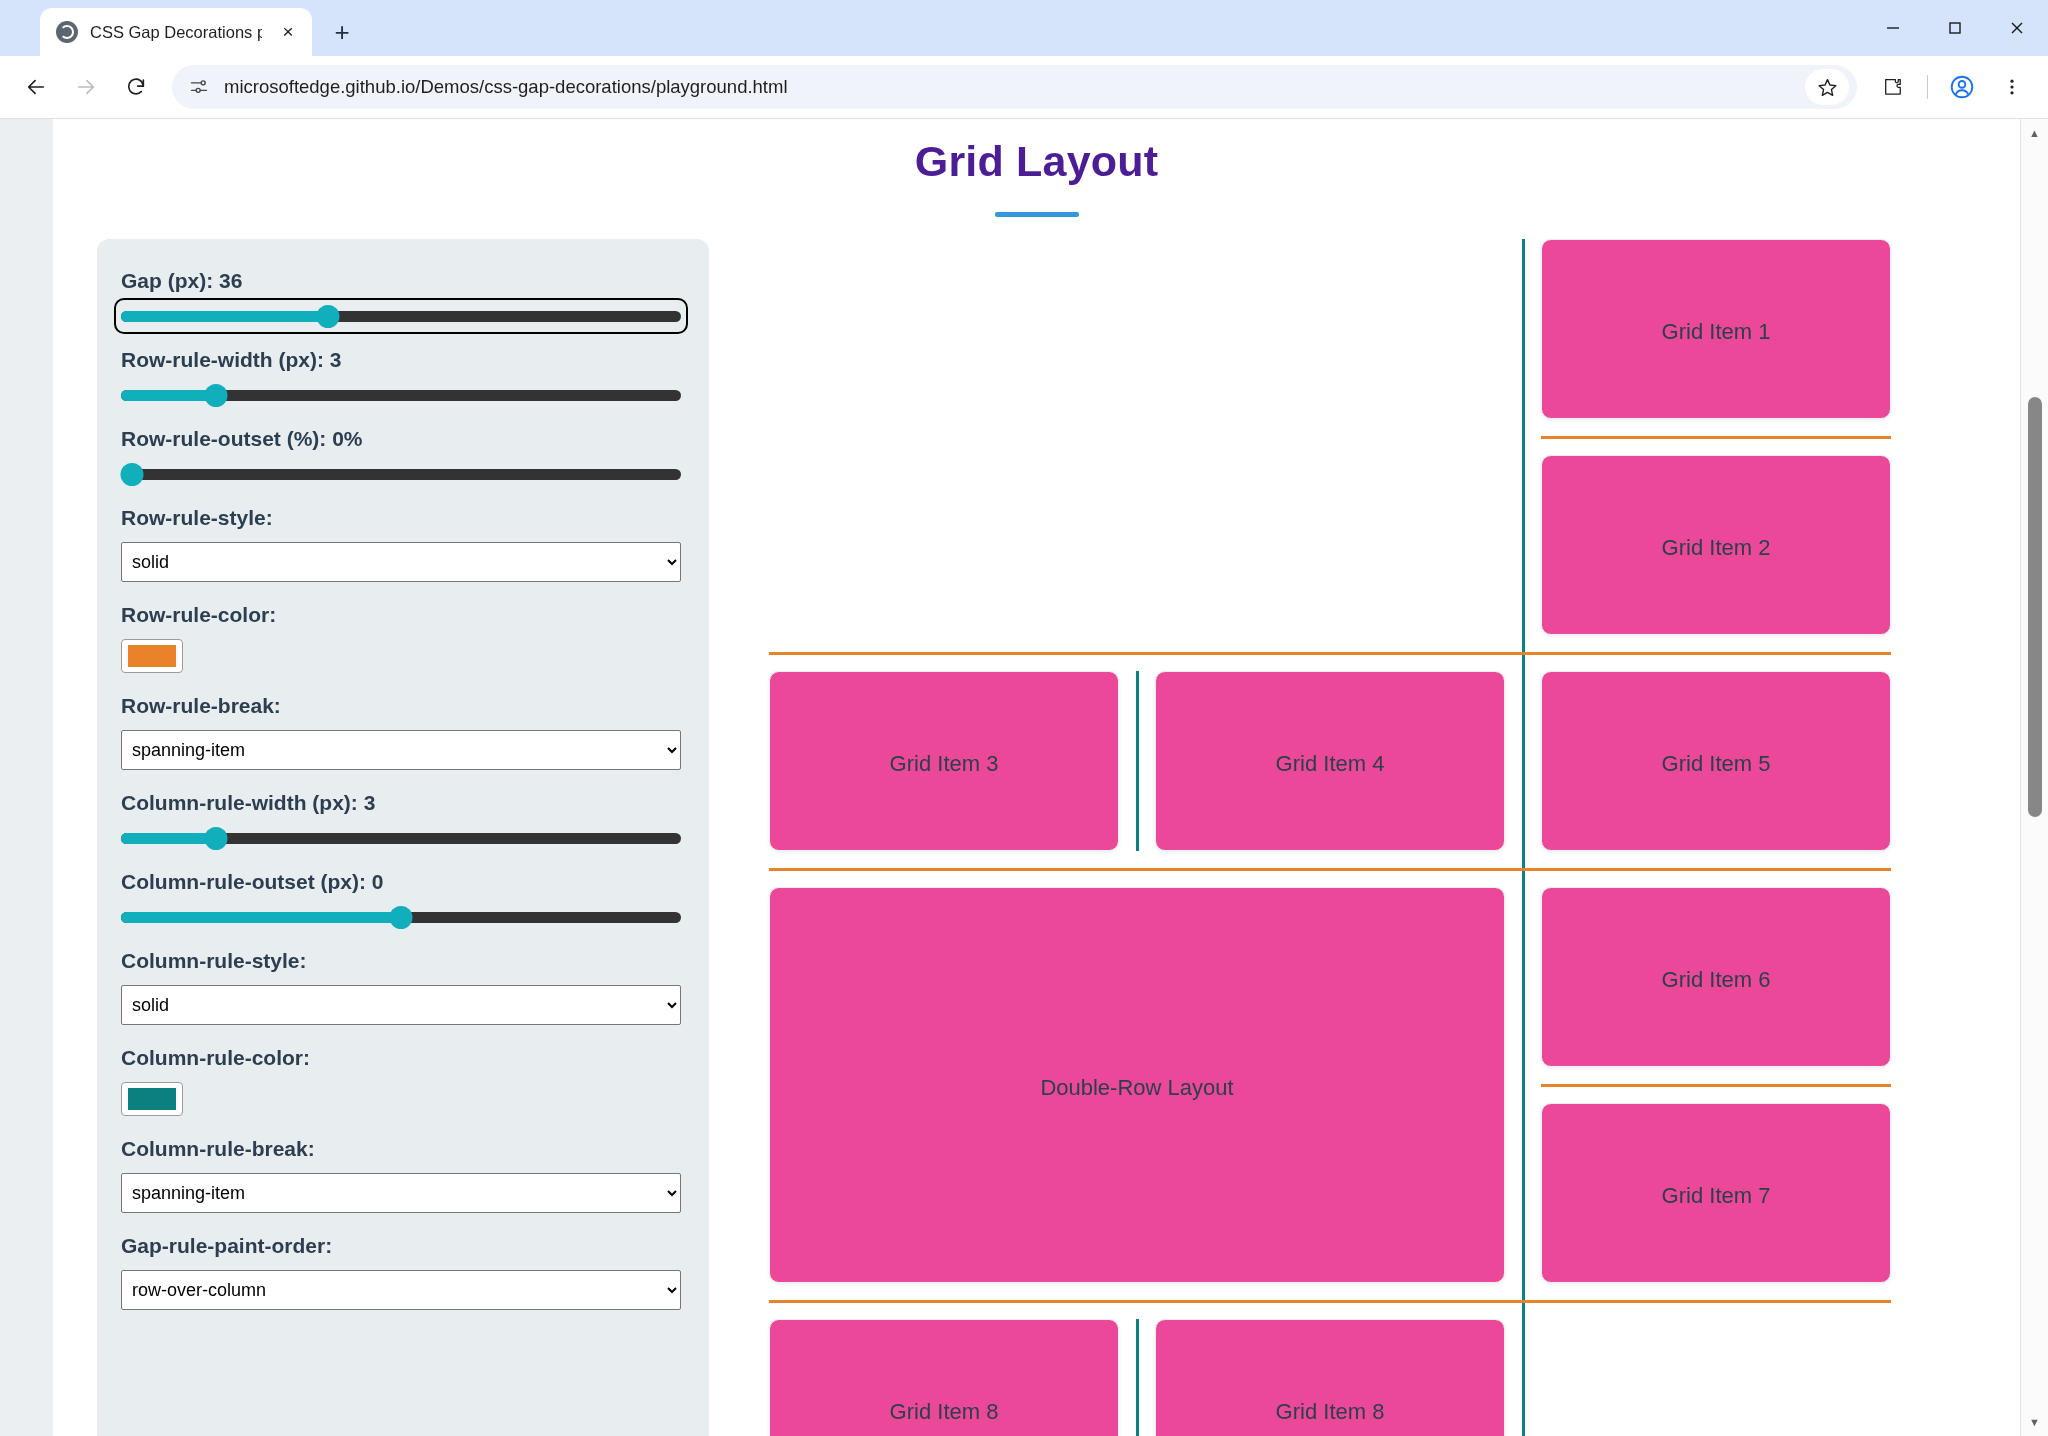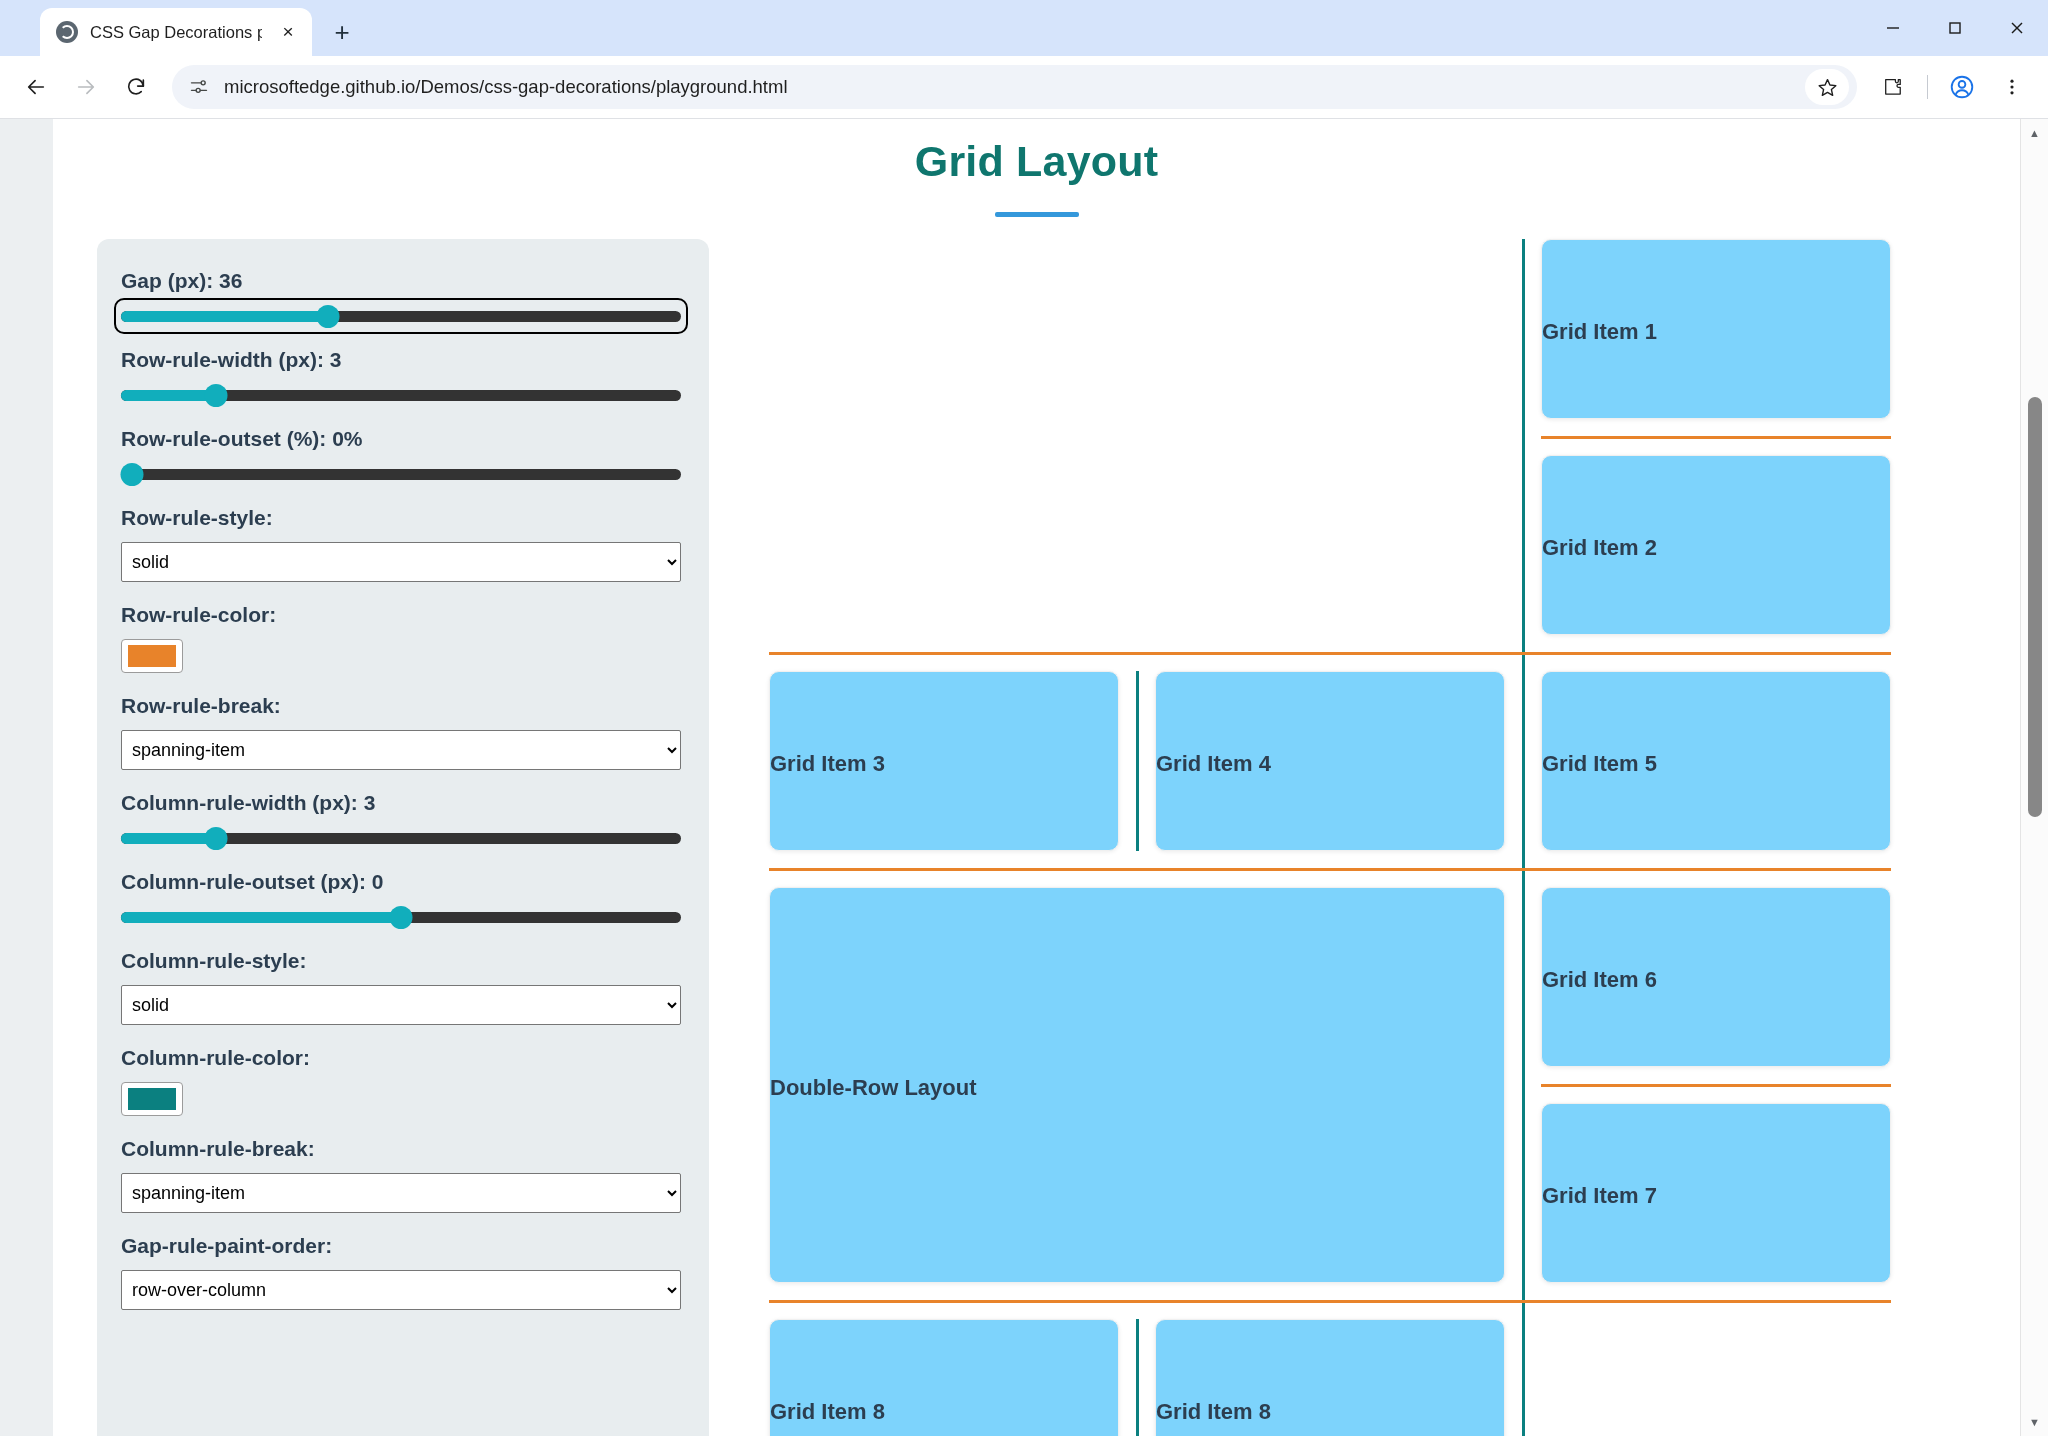--- a/index.html
+++ b/index.html
@@ -59,21 +59,21 @@
                 justify-content:center; }
 
   
   .viewport { flex: 1; background: #eceff1; display: flex; position: relative;
               overflow: hidden; border-top: 1px solid #dfe1e5; }
   .page { flex: 1; background: #ffffff; margin-left: 53px; margin-right: 28px;
           position: relative; overflow: hidden; }
 
   
   .page-title { text-align: center; padding-top: 18px; }
-  .page-title h1 { font-size: 43px; color: #0f766e; font-weight: 700;
+  .page-title h1 { font-size: 43px; color: #4c1d95; font-weight: 700;
                    letter-spacing: .2px; }
   .title-underline { width: 84px; height: 5px; background: #3498db;
                      margin: 26px auto 0; border-radius: 2px; }
 
   
   .content { display: flex; padding: 22px 38px 0 44px; gap: 60px; }
 
   
   .controls { width: 612px; flex: 0 0 auto; background: #e8edef;
               border-radius: 12px; padding: 30px 28px 30px 24px; }
@@ -102,24 +102,24 @@
 
   
   .grid-demo { flex: 1; position: relative; }
   .grid {
     display: grid;
     grid-template-columns: 350px 350px 350px;
     grid-template-rows: 180px 180px 180px 180px;
     gap: 36px;
     position: relative;
   }
-  .cell { background: #7dd3fc; border: 1px solid #f0f0f0; border-radius: 10px;
+  .cell { background: #ec4899; border: 1px solid #f0f0f0; border-radius: 10px;
           box-shadow: 0 1px 4px rgba(0,0,0,.08);
-          display: flex; align-items: center; 
-          font-size: 22px; font-weight: 700; color: #2c3e50; padding-top: 6px; }
+          display: flex; align-items: center; justify-content: center;
+          font-size: 22px; font-weight: 400; color: #2c3e50; padding-top: 6px; }
 
   .span-a { grid-column: 1 / span 2; grid-row: 1 / span 2; }
   .it1 { grid-column: 3; grid-row: 1; }
   .it2 { grid-column: 3; grid-row: 2; }
   .it3 { grid-column: 1; grid-row: 3; }
   .it4 { grid-column: 2; grid-row: 3; }
   .it5 { grid-column: 3; grid-row: 3; }
   .span-b { grid-column: 1 / span 2; grid-row: 4 / span 2; }
   .it6 { grid-column: 3; grid-row: 4; }
   .it7 { grid-column: 3; grid-row: 5; }

